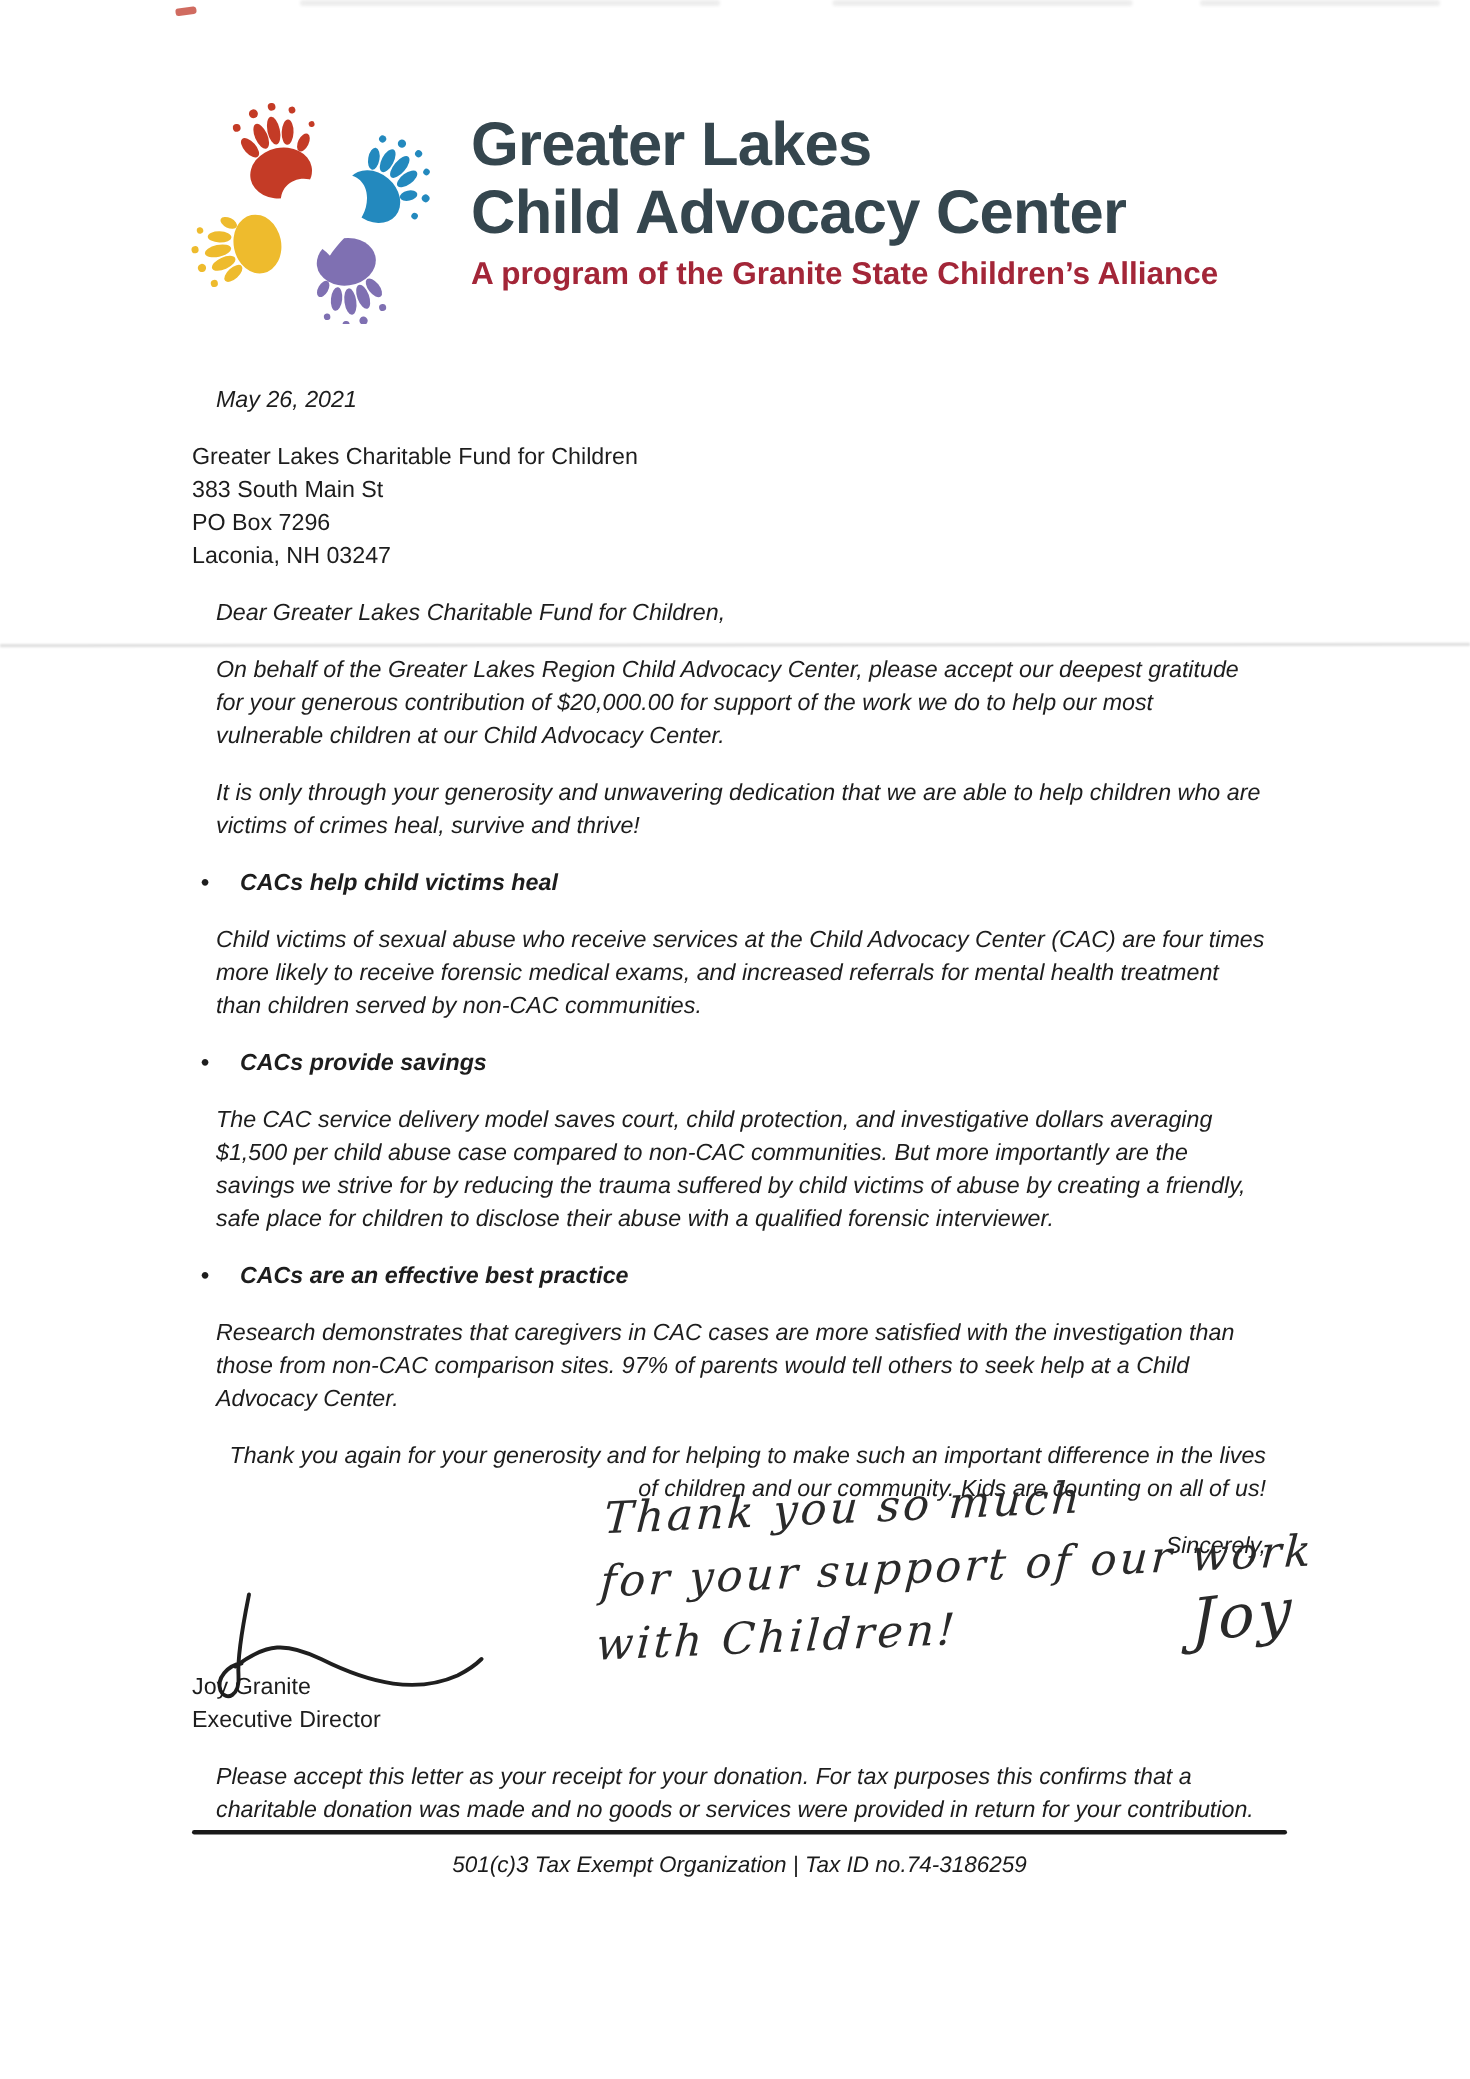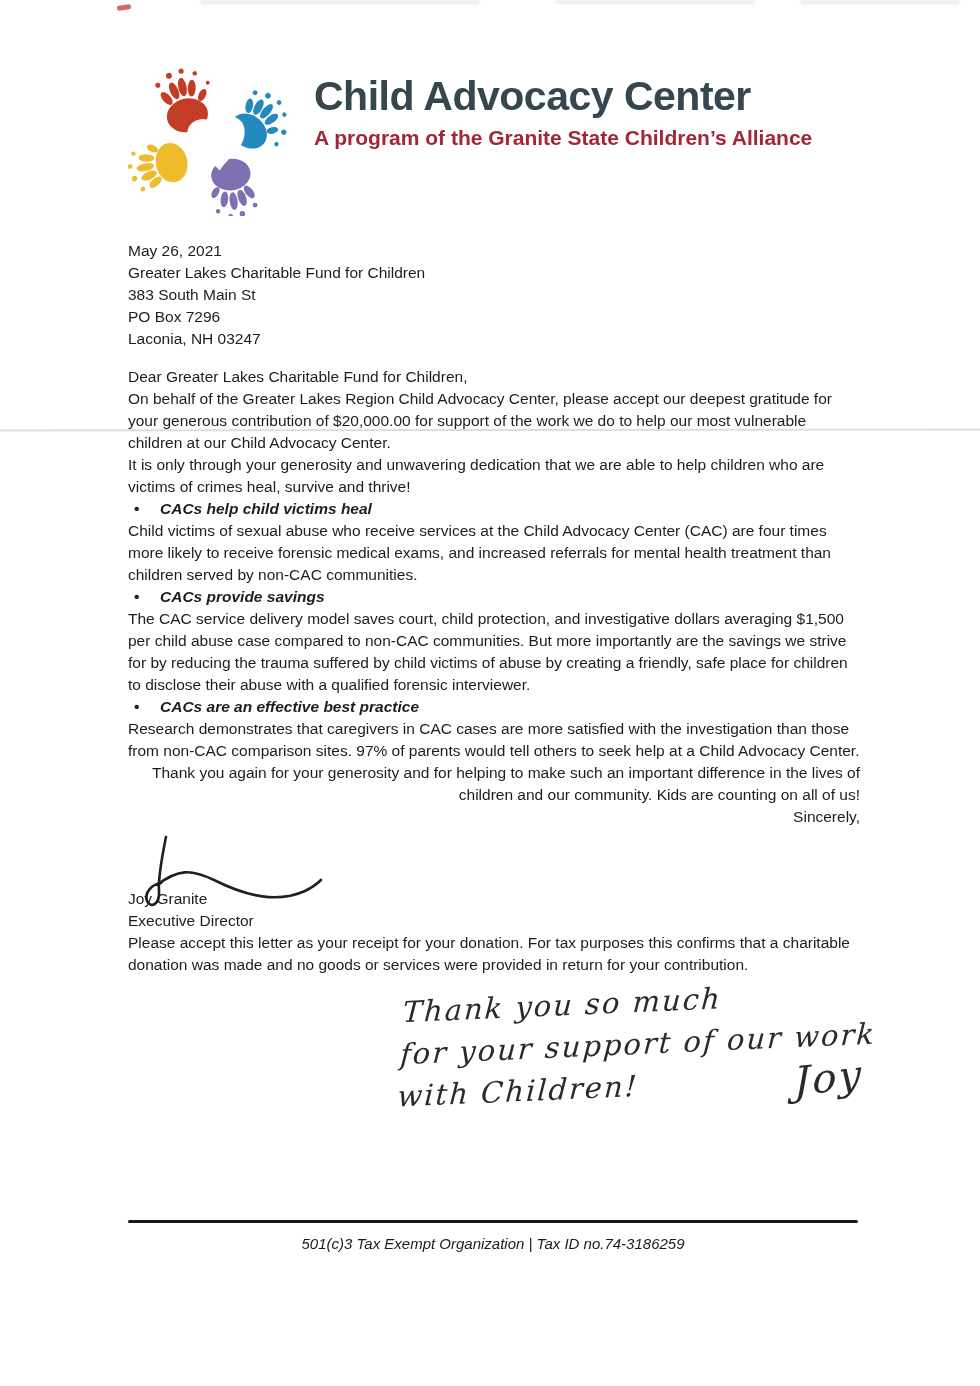--- a/index.html
+++ b/index.html
@@ -17,21 +17,21 @@
   .red-dash{position:absolute; left:117px; top:5px; width:14px; height:5px; background:#c0392b; opacity:.75; transform:rotate(-8deg); border-radius:2px;}
   .crease{position:absolute; left:0; top:429px; width:980px; height:2px; background:#000; opacity:.13; filter:blur(.7px); transform:skewY(-.05deg);}
   
   .letterhead{position:absolute; left:126px; top:60px; display:flex; align-items:flex-start;}
   .hands{width:188px; height:156px; flex:0 0 auto;}
   .logo-text{margin-left:0px; padding-top:14px;}
   .logo-title{font-size:41px; line-height:45px; font-weight:600; letter-spacing:-.5px; color:var(--logo-title);}
   .logo-tagline{margin-top:7px; font-size:21px; font-weight:600; color:var(--logo-tagline);}
   
   .letter{position:absolute; left:128px; top:240px; width:732px; font-size:15.5px; line-height:22px; color:var(--ink);}
-  .letter p{margin:0;}
+  .letter p{margin:16px;font-style:italic;}
   .date{margin-bottom:26px;}
   .recipient{margin-bottom:16px;}
   .salutation{margin-bottom:22px;}
   .para-1{margin-bottom:25px;}
   .para-2{margin-bottom:23px;}
   .bullet-head{display:flex; font-weight:700; font-style:italic;}
   .bullet-dot{width:32px; text-align:left; padding-left:6px; font-style:normal;}
   .closing{margin-top:26px;text-align:right;}
   .valediction{margin-top:26px;text-align:right;}
   .sig-svg{display:block; margin-top:4px; margin-bottom:-24px; width:210px; height:80px;}
@@ -120,20 +120,21 @@
         <ellipse cx="18" cy="-16" rx="3.4" ry="6" transform="rotate(38 18 -16)"></ellipse>
         <circle cx="-20" cy="-34" r="2.4"></circle>
           <circle cx="-6" cy="-41" r="2.8"></circle>
         <circle cx="6" cy="-42" r="2.4"></circle>
           <circle cx="18" cy="-35" r="2.2"></circle>
       </g>
 
       <path d="M92 66 C84 53 61 57 63 76 C65 93 82 99 92 112 C102 99 119 93 121 76 C123 57 100 53 92 66 Z" fill="#ffffff" transform="rotate(-6 92 84)"></path>
     </svg>
     <div class="logo-text">
+      <div class="logo-title">Greater Lakes</div>
       <div class="logo-title">Child Advocacy Center</div>
       <div class="logo-tagline">A program of the Granite State Children’s Alliance</div>
     </div>
   </header>
 
   <main class="letter">
     <p class="date">May 26, 2021</p>
 
     <div class="recipient">
       <div>Greater Lakes Charitable Fund for Children</div>

